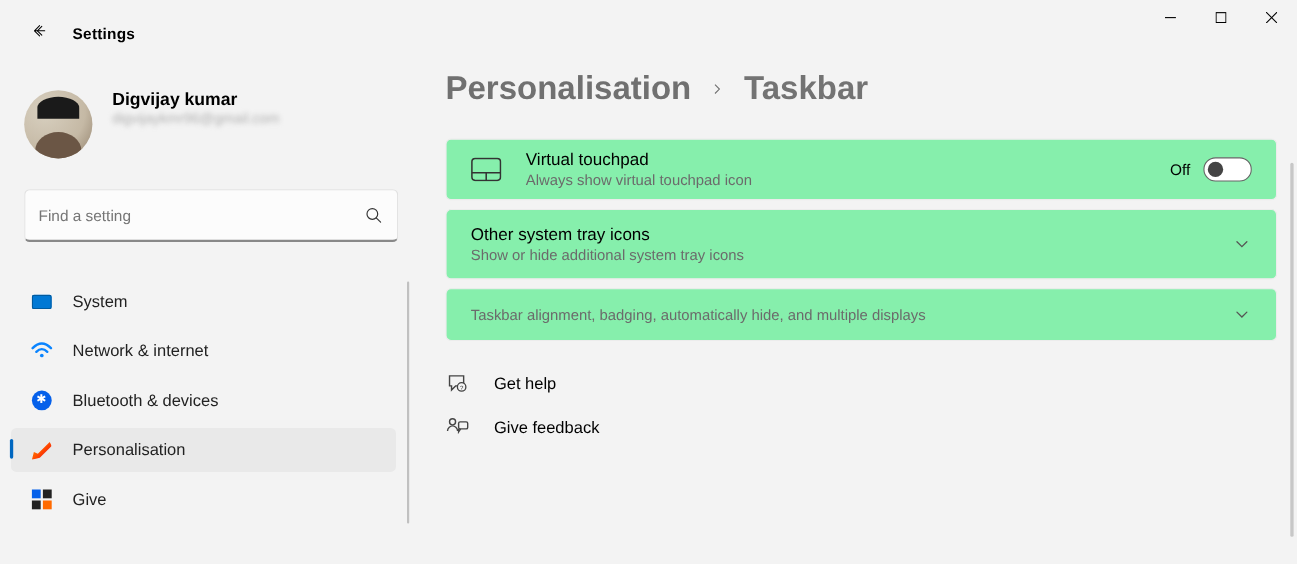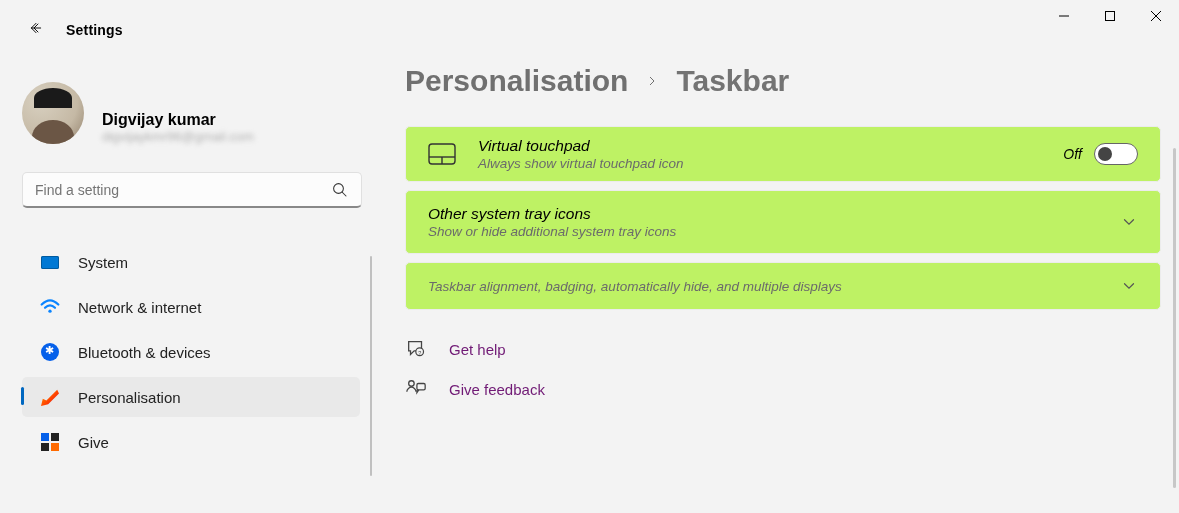--- a/index.html
+++ b/index.html
@@ -8,64 +8,64 @@
   .titlebar { position: absolute; top: 0; right: 0; display: flex; }
   .titlebar-btn { width: 46px; height: 32px; display: flex; align-items: center; justify-content: center; color: #333; }
   .titlebar-btn svg { width: 10px; height: 10px; }
 
   .header { display: flex; align-items: flex-end; padding: 18px 0 0 26px; gap: 20px; }
   .back { width: 20px; height: 20px; display: flex; align-items: center; justify-content: center; cursor: pointer; }
   .back svg { width: 16px; height: 16px; stroke: #000; }
   .app-title { font-size: 14px; font-weight: 600; letter-spacing: 0.2px; color: #000; }
 
   .sidebar { position: absolute; left: 0; top: 60px; width: 370px; padding: 14px 0 0 0; }
-  .user-row { display: flex; align-items: flex-end; gap: 18px; padding: 8px 0 18px 22px; }
+  .user-row { display: flex; align-items: flex-start; gap: 18px; padding: 8px 0 18px 22px; }
   .avatar { width: 62px; height: 62px; border-radius: 50%; background: radial-gradient(circle at 30% 30%, #d8d0c0, #c5b9a5 60%, #8e7d68); position: relative; overflow: hidden; }
   .avatar::after { content:""; position:absolute; top:6px; left:12px; width:38px; height:20px; border-radius:50% 50% 0 0; background:#1a1a1a; } 
   .avatar::before { content:""; position:absolute; bottom:-10px; left:10px; width:42px; height:34px; border-radius:50%; background:#6b5645; }
   .user-name { font-size: 16px; font-weight: 600; color: #000; }
   .user-email { font-size: 13px; color: #b0b0b0; filter: blur(2.5px); user-select: none; }
 
   .search-wrap { padding: 0 14px 0 22px; margin-top: 10px; }
-  .search { display: flex; align-items: center; width: 340px; height: 36px; background: #fcfcfc; border: 1px solid #e0e0e0; border-bottom: 2px solid #888; border-radius: 5px; padding: 0 12px; }
+  .search { display: flex; align-items: center; width: 340px; height: 48px; background: #fcfcfc; border: 1px solid #e0e0e0; border-bottom: 2px solid #888; border-radius: 5px; padding: 0 12px; }
   .search input { flex: 1; border: none; outline: none; background: transparent; font-size: 14px; color: #555; }
   .search .sicon { width: 18px; height: 18px; color: #555; }
 
-  .nav { margin-top: 34px; padding-left: 12px; position: relative; }
+  .nav { margin-top: 34px; padding-left: 0; position: relative; }
   .nav-item { display: flex; align-items: center; gap: 18px; height: 40px; padding: 0 0 0 18px; margin: 5px 10px 5px 10px; font-size: 15px; color: #222; border-radius: 5px; cursor: pointer; }
   .nav-item.selected { background: #e9e9e9; position: relative; }
   .nav-item.selected::before { content:""; position:absolute; left:-1px; top:10px; width:3px; height:18px; background:#0067c0; border-radius:3px; }
   .nav-icon { width: 20px; height: 20px; display:flex; align-items:center; justify-content:center; }
 
   .scroll-hint { position: absolute; left: 370px; top: 256px; width: 2px; height: 220px; background: #c0c0c0; border-radius: 2px; }
 
   .main { position: absolute; left: 405px; top: 64px; right: 18px; bottom: 0; }
   .breadcrumb { display:flex; align-items:center; gap: 18px; margin-bottom: 28px; }
   .bc-parent { font-size: 30px; font-weight: 600; color: #707070; }
   .bc-sep { font-size: 18px; color: #707070; }
   .bc-current { font-size: 30px; font-weight: 600; color: #737373; }
 
   .cards { display:flex; flex-direction:column; gap: 8px; }
-  .card { background:#bef264; border:1px solid #ececec; border-radius:5px; padding: 14px 22px; display:flex; align-items:center;font-style:italic; }
+  .card { background:#86efac; border:1px solid #ececec; border-radius:5px; padding: 14px 22px; display:flex; align-items:center; }
   .card-toggle { padding: 10px 22px 10px 72px; position:relative; }
   .card-toggle .lead-icon { position:absolute; left:22px; top:50%; transform:translateY(-50%); width:28px; height:22px; }
   .card .titles { flex:1; }
   .card-title { font-size: 15.5px; color:#000; }
   .card-sub { font-size: 13.5px; color:#6b6b6b; margin-top:1px; }
   .toggle-wrap { display:flex; align-items:center; gap:12px; }
   .toggle-state { font-size:14px; color:#000;margin-left:43px; }
   .toggle { width:44px; height:22px; border-radius:11px; border:1px solid #666; background:#fff; position:relative; }
   .toggle .knob { position:absolute; left:3px; top:3px; width:14px; height:14px; background:#444; border-radius:50%; }
 
   .chev { width:18px; height:18px; color:#555; }
 
   .links { margin-top: 28px; display:flex; flex-direction:column; gap:18px; }
   .link-row { display:flex; align-items:center; gap:22px; font-size:15px; }
   .link-row .licon { width:22px; height:22px; color:#444; display:flex; align-items:center; justify-content:center; }
-  .link-text { color:#701a75; }
+  .link-text { color:#000000; }
 
   .right-scroll { position:absolute; right:3px; top:148px; width:3px; height:340px; background:#c7c7c7; border-radius:2px; }
 
   
   .ic-system { width:18px; height:13px; background:#0078d4; border-radius:2px; box-shadow:0 0 0 1px #005a9e inset; }
   .ic-bt { width:18px; height:18px; border-radius:50%; background:#0560ea; position:relative; }
   .ic-bt::after{ content:"✱"; position:absolute; color:#fff; font-size:11px; left:4px; top:1px; }
   .ic-wifi svg { width:20px; height:16px; }
   .ic-pers { width:18px; height:18px; background:linear-gradient(135deg,#ffb300,#ff3d00 60%,#7a1fa2); clip-path: polygon(10% 60%, 0 100%, 40% 90%, 100% 30%, 90% 10%, 30% 70%); }
   .ic-apps { width:18px; height:18px; position:relative; }

